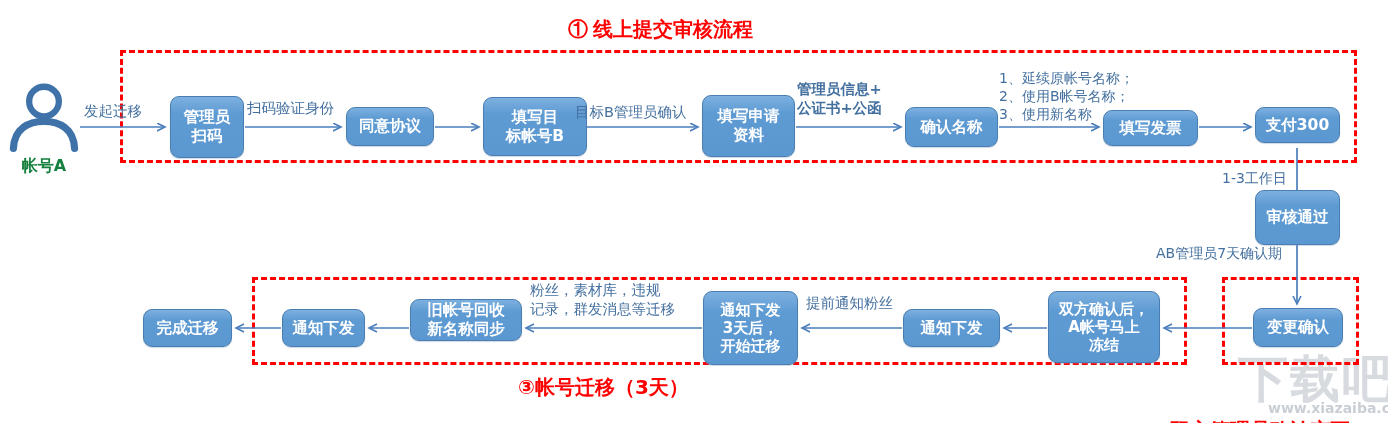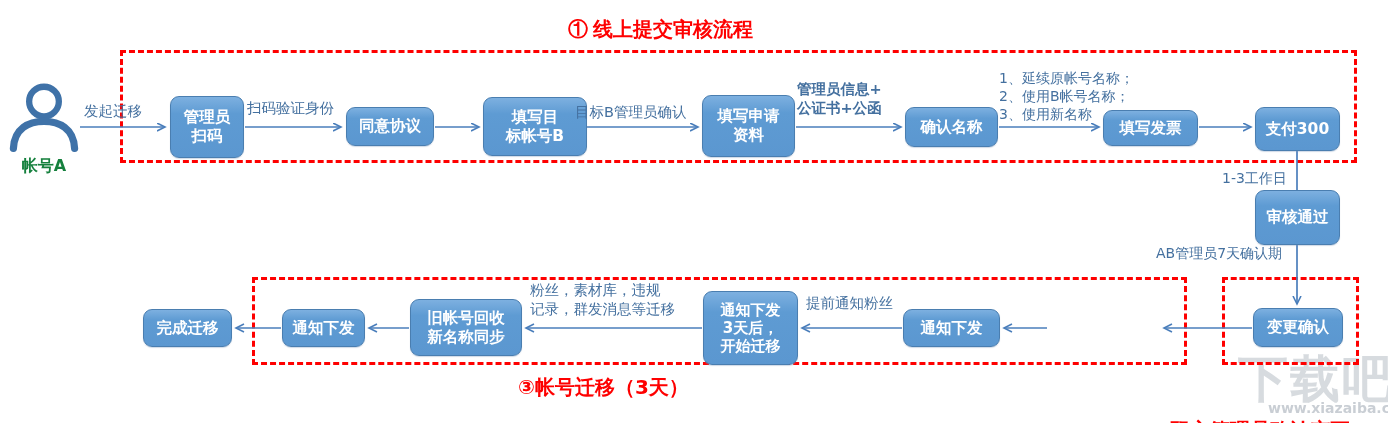--- a/index.html
+++ b/index.html
@@ -142,30 +142,33 @@
 
   <div class="node" style="left:170px;  top:96px;  width:74px;  height:62px;">管理员
 扫码</div>
   <div class="node" style="left:346px;  top:107px; width:88px;  height:39px;">同意协议</div>
   <div class="node" style="left:483px;  top:97px;  width:104px;  height:59px;">填写目
 标帐号B</div>
   <div class="node" style="left:702px;  top:95px;  width:93px;  height:62px;">填写申请
 资料</div>
   <div class="node" style="left:905px;  top:107px; width:93px;  height:40px;">确认名称</div>
   <div class="node" style="left:1103px; top:110px; width:95px;  height:36px;">填写发票</div>
-  <div class="node" style="left:1255px; top:107px; width:85px;  height:44px;">支付300</div>
+  <div class="node" style="left:1255px; top:107px; width:85px;  height:36px;">支付300</div>
 
   <div class="node" style="left:1255px; top:190px; width:85px;  height:55px;">审核通过</div>
   <div class="node" style="left:1253px; top:308px; width:90px;  height:39px;">变更确认</div>
 
+  <div class="node" style="left:1048px; top:291px; width:112px; height:72px; font-size:15px;">双方确认后，
+A帐号马上
+冻结</div>
   <div class="node" style="left:903px;  top:309px; width:97px;  height:38px;">通知下发</div>
   <div class="node" style="left:703px;  top:291px; width:95px;  height:74px; font-size:15px;">通知下发
 3天后，
 开始迁移</div>
-  <div class="node" style="left:410px;  top:299px; width:112px; height:57px;text-align:right;">旧帐号回收
+  <div class="node" style="left:410px;  top:299px; width:112px; height:42px;text-align:right;">旧帐号回收
 新名称同步</div>
   <div class="node" style="left:282px;  top:309px; width:83px;  height:38px;">通知下发</div>
   <div class="node" style="left:143px;  top:309px; width:89px;  height:38px;">完成迁移</div>
 
   <div class="elabel" style="left:84px;   top:102px;">发起迁移</div>
   <div class="elabel" style="left:247px;  top:99px;">扫码验证身份</div>
   <div class="elabel" style="left:575px;  top:103px;">目标B管理员确认</div>
   <div class="elabel" style="left:797px;  top:80px;font-weight:bold;">管理员信息+
 公证书+公函</div>
   <div class="elabel" style="left:999px;  top:62px; font-size:14px;margin-top:8px;">1、延续原帐号名称；

